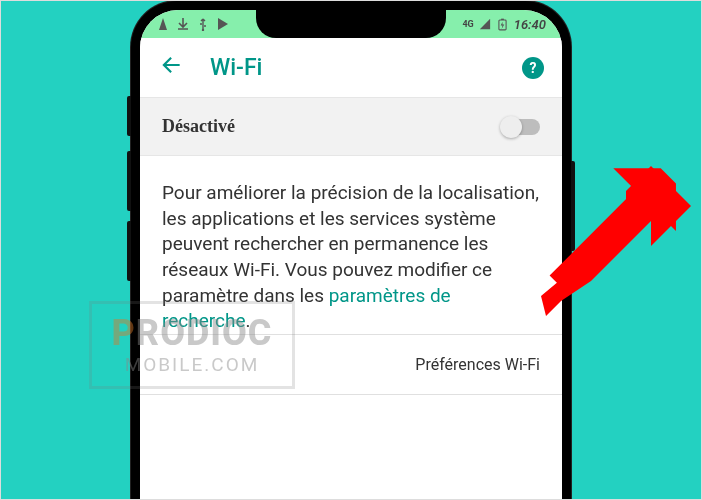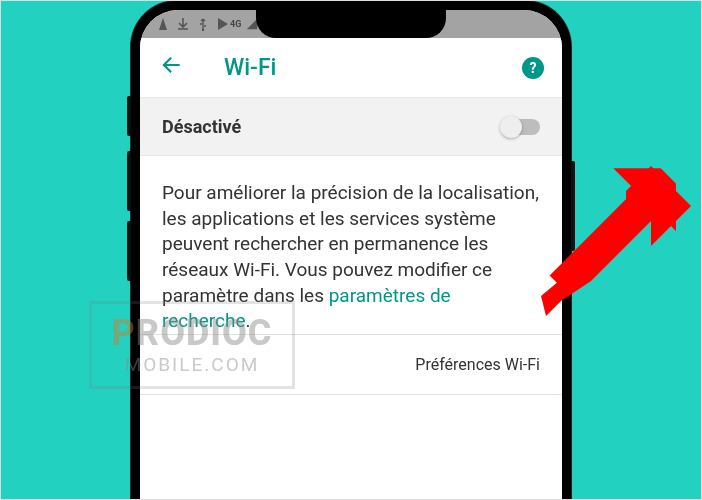--- a/index.html
+++ b/index.html
@@ -39,53 +39,54 @@
   .notch {
     position: absolute;
     top: 0; left: 50%; transform: translateX(-50%);
     width: 190px; height: 28px;
     background: #000;
     border-radius: 0 0 20px 20px;
     z-index: 5;
   }
   .status-bar {
     height: 28px;
-    background: #a3a3a3;
+    background: #86efac;
     display: flex;
+    justify-content: space-between;
     align-items: center;
     padding: 0 16px;
     font-size: 13px;
     font-weight: 500;
     color: #444;
     position: relative;
   }
   .status-left, .status-right { display: flex; align-items: center; gap: 6px; }
   .status-right { gap: 4px; font-size: 12px; }
   .time { font-size: 13px; font-weight: 600; margin-left: 0; font-style: italic; }
   .ico { width: 14px; height: 14px; display: inline-flex; align-items: center; justify-content: center; }
   .app-bar {
     display: flex;
     align-items: center;
     padding: 14px 18px;
-    gap: 40px;
+    gap: 26px;
     background: #fff;
   }
   .back-arrow { color: #009688; font-size: 28px; line-height: 1; font-weight: 400; }
   .title { color: #009688; font-size: 23px; font-weight: 500; flex: 1; }
   .help { width: 22px; height: 22px; border-radius: 50%; background: #009688; color: #fff; display: flex; align-items: center; justify-content: center; font-size: 14px; font-weight: 700; }
   .toggle-row {
     background: #f2f2f2;
     padding: 18px 22px;
     display: flex;
     align-items: center;
     justify-content: space-between;
     border-top: 1px solid #e6e6e6;
     border-bottom: 1px solid #e6e6e6;
   }
-  .toggle-label { font-size: 18px; font-weight: 700; color: #333; }
+  .toggle-label { font-size: 18px; font-weight: 700; color: #333; font-family: Liberation Serif, serif; }
   .switch {
     width: 38px; height: 16px; background: #bdbdbd; border-radius: 8px; position: relative;
   }
   .switch::after {
     content: ""; position: absolute; left: -2px; top: -3px;
     width: 22px; height: 22px; background: #eee; border-radius: 50%;
     box-shadow: 0 1px 3px rgba(0,0,0,0.3);
   }
   .content { padding: 24px 22px 0 22px; }
   .hint { font-size: 16px; color: #333; line-height: 1.35; margin-bottom: 20px; }

